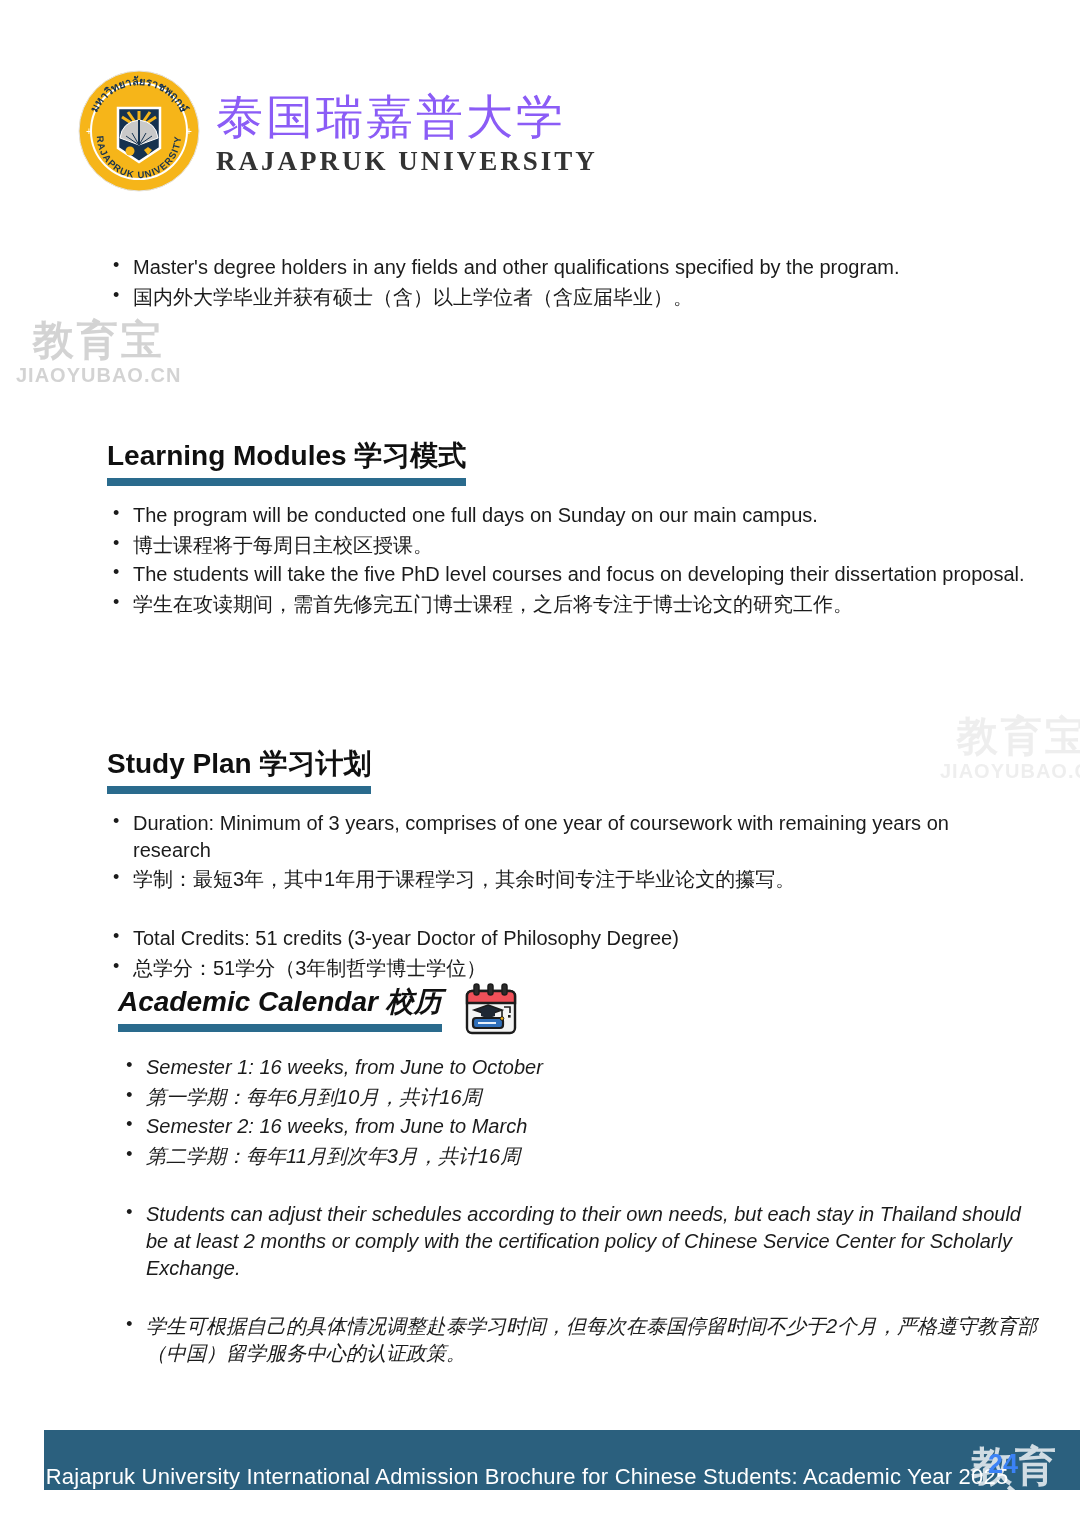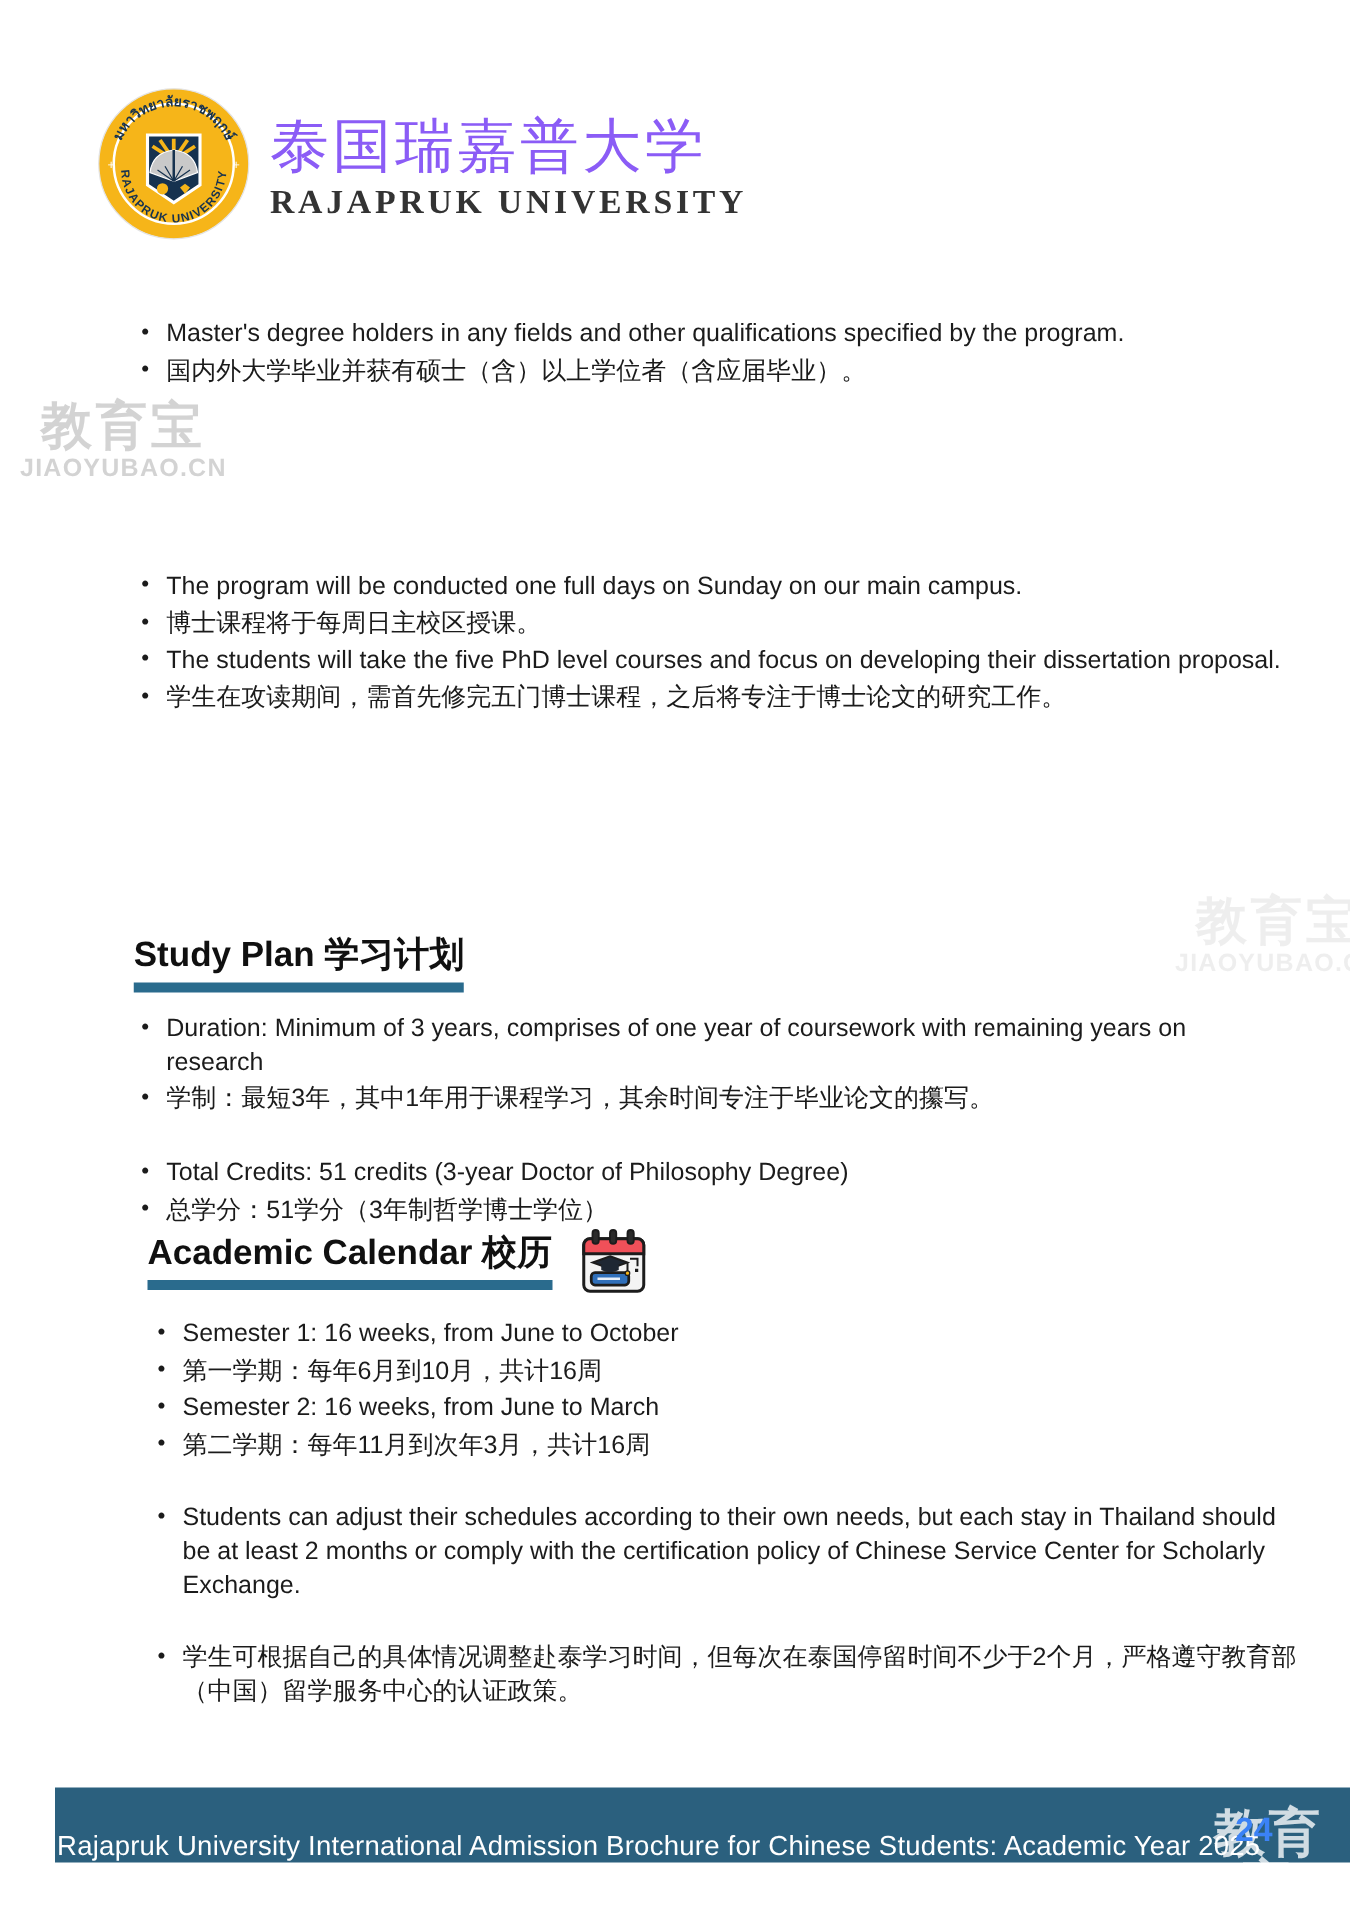--- a/index.html
+++ b/index.html
@@ -40,21 +40,21 @@
   .wm-white{color:rgba(255,255,255,0.78);z-index:3;}
   .wm-left{left:16px;top:320px;}
   .wm-right{left:940px;top:716px;}
   .wm-footer{left:950px;top:1446px;}
 
   
   .section{position:absolute;left:107px;width:920px;}
   .sec-admission{top:238px;}
   .sec-learning{top:440px;}
   .sec-study{top:748px;}
-  .sec-calendar{top:986px;left:118px;width:930px;}
+  .sec-calendar{top:986px;left:118px;width:930px;font-style:italic;}
 
   .sec-head-row{display:flex;align-items:flex-start;}
   h2.sec-heading{
     display:inline-block;
     font-size:28px;font-weight:bold;color:#101010;
     padding-bottom:6px;
     border-bottom:8px solid var(--accent);
     line-height:1.15;
   }
   .sec-icon{width:54px;height:56px;margin-left:22px;margin-top:-4px;flex:0 0 auto;}
@@ -148,20 +148,21 @@
         <span class="txt">Master's degree holders in any fields and other qualifications specified by the program.</span>
       </li>
       <li>
         <span class="mark">•</span>
         <span class="txt">国内外大学毕业并获有硕士（含）以上学位者（含应届毕业）。</span>
       </li>
     </ul>
   </section>
 
   <section class="section sec-learning">
+    <h2 class="sec-heading">Learning Modules 学习模式</h2>
     <ul class="bullets">
       <li>
         <span class="mark">•</span>
         <span class="txt">The program will be conducted one full days on Sunday on our main campus.</span>
       </li>
       <li>
         <span class="mark">•</span>
         <span class="txt">博士课程将于每周日主校区授课。</span>
       </li>
       <li>

